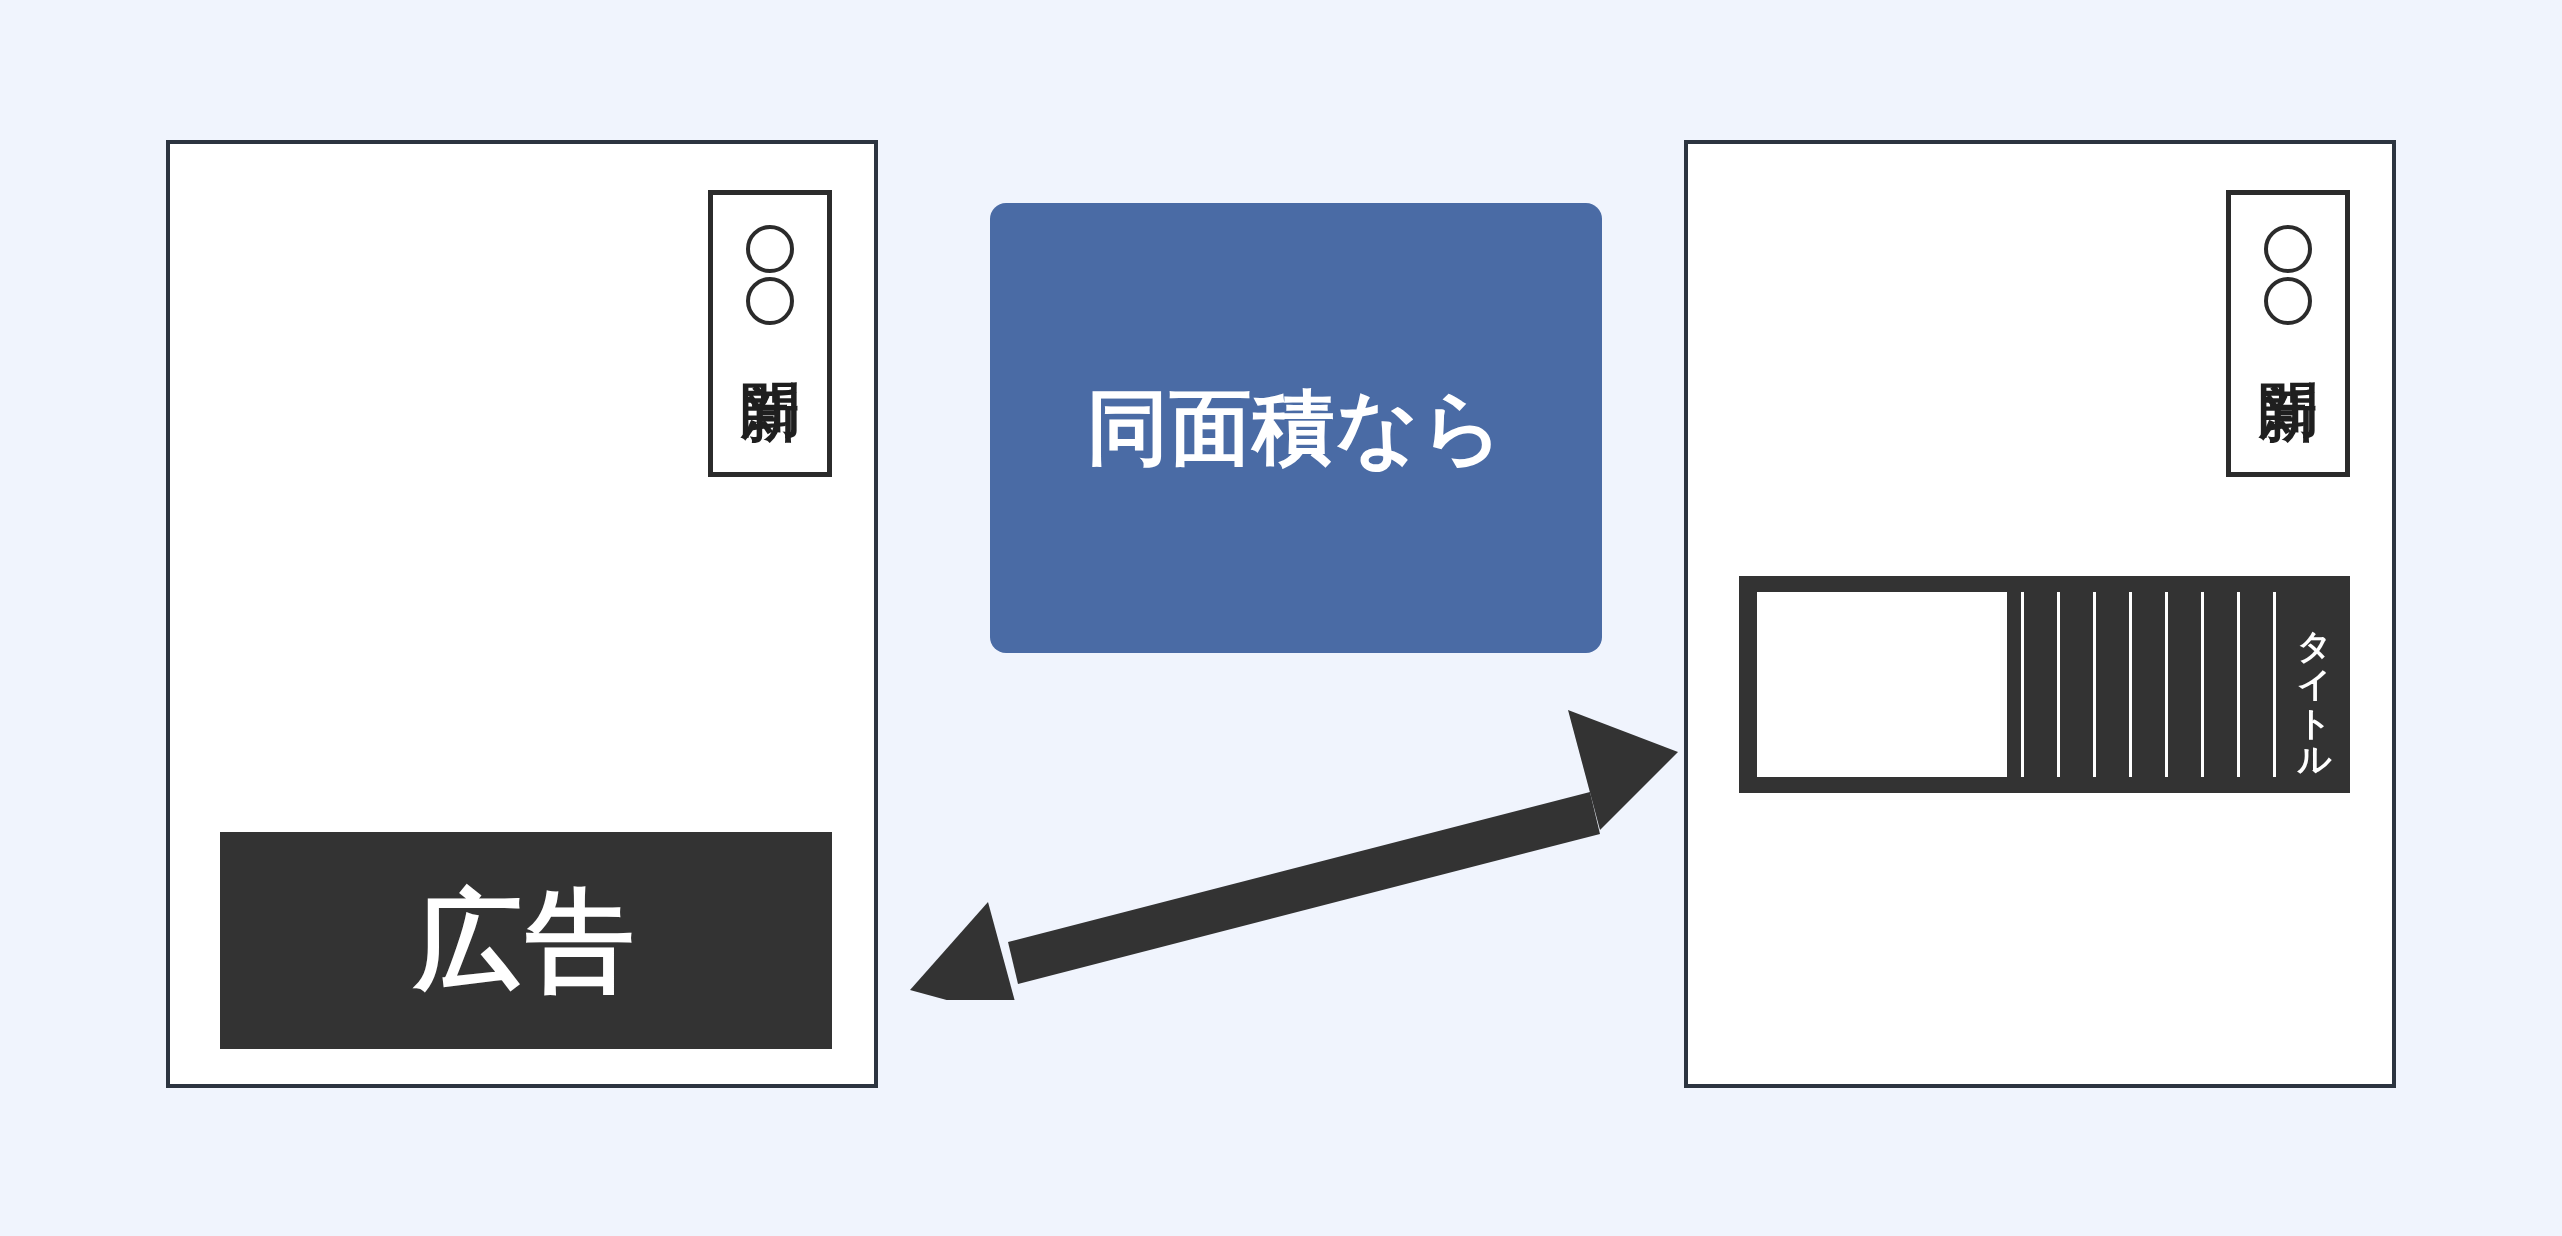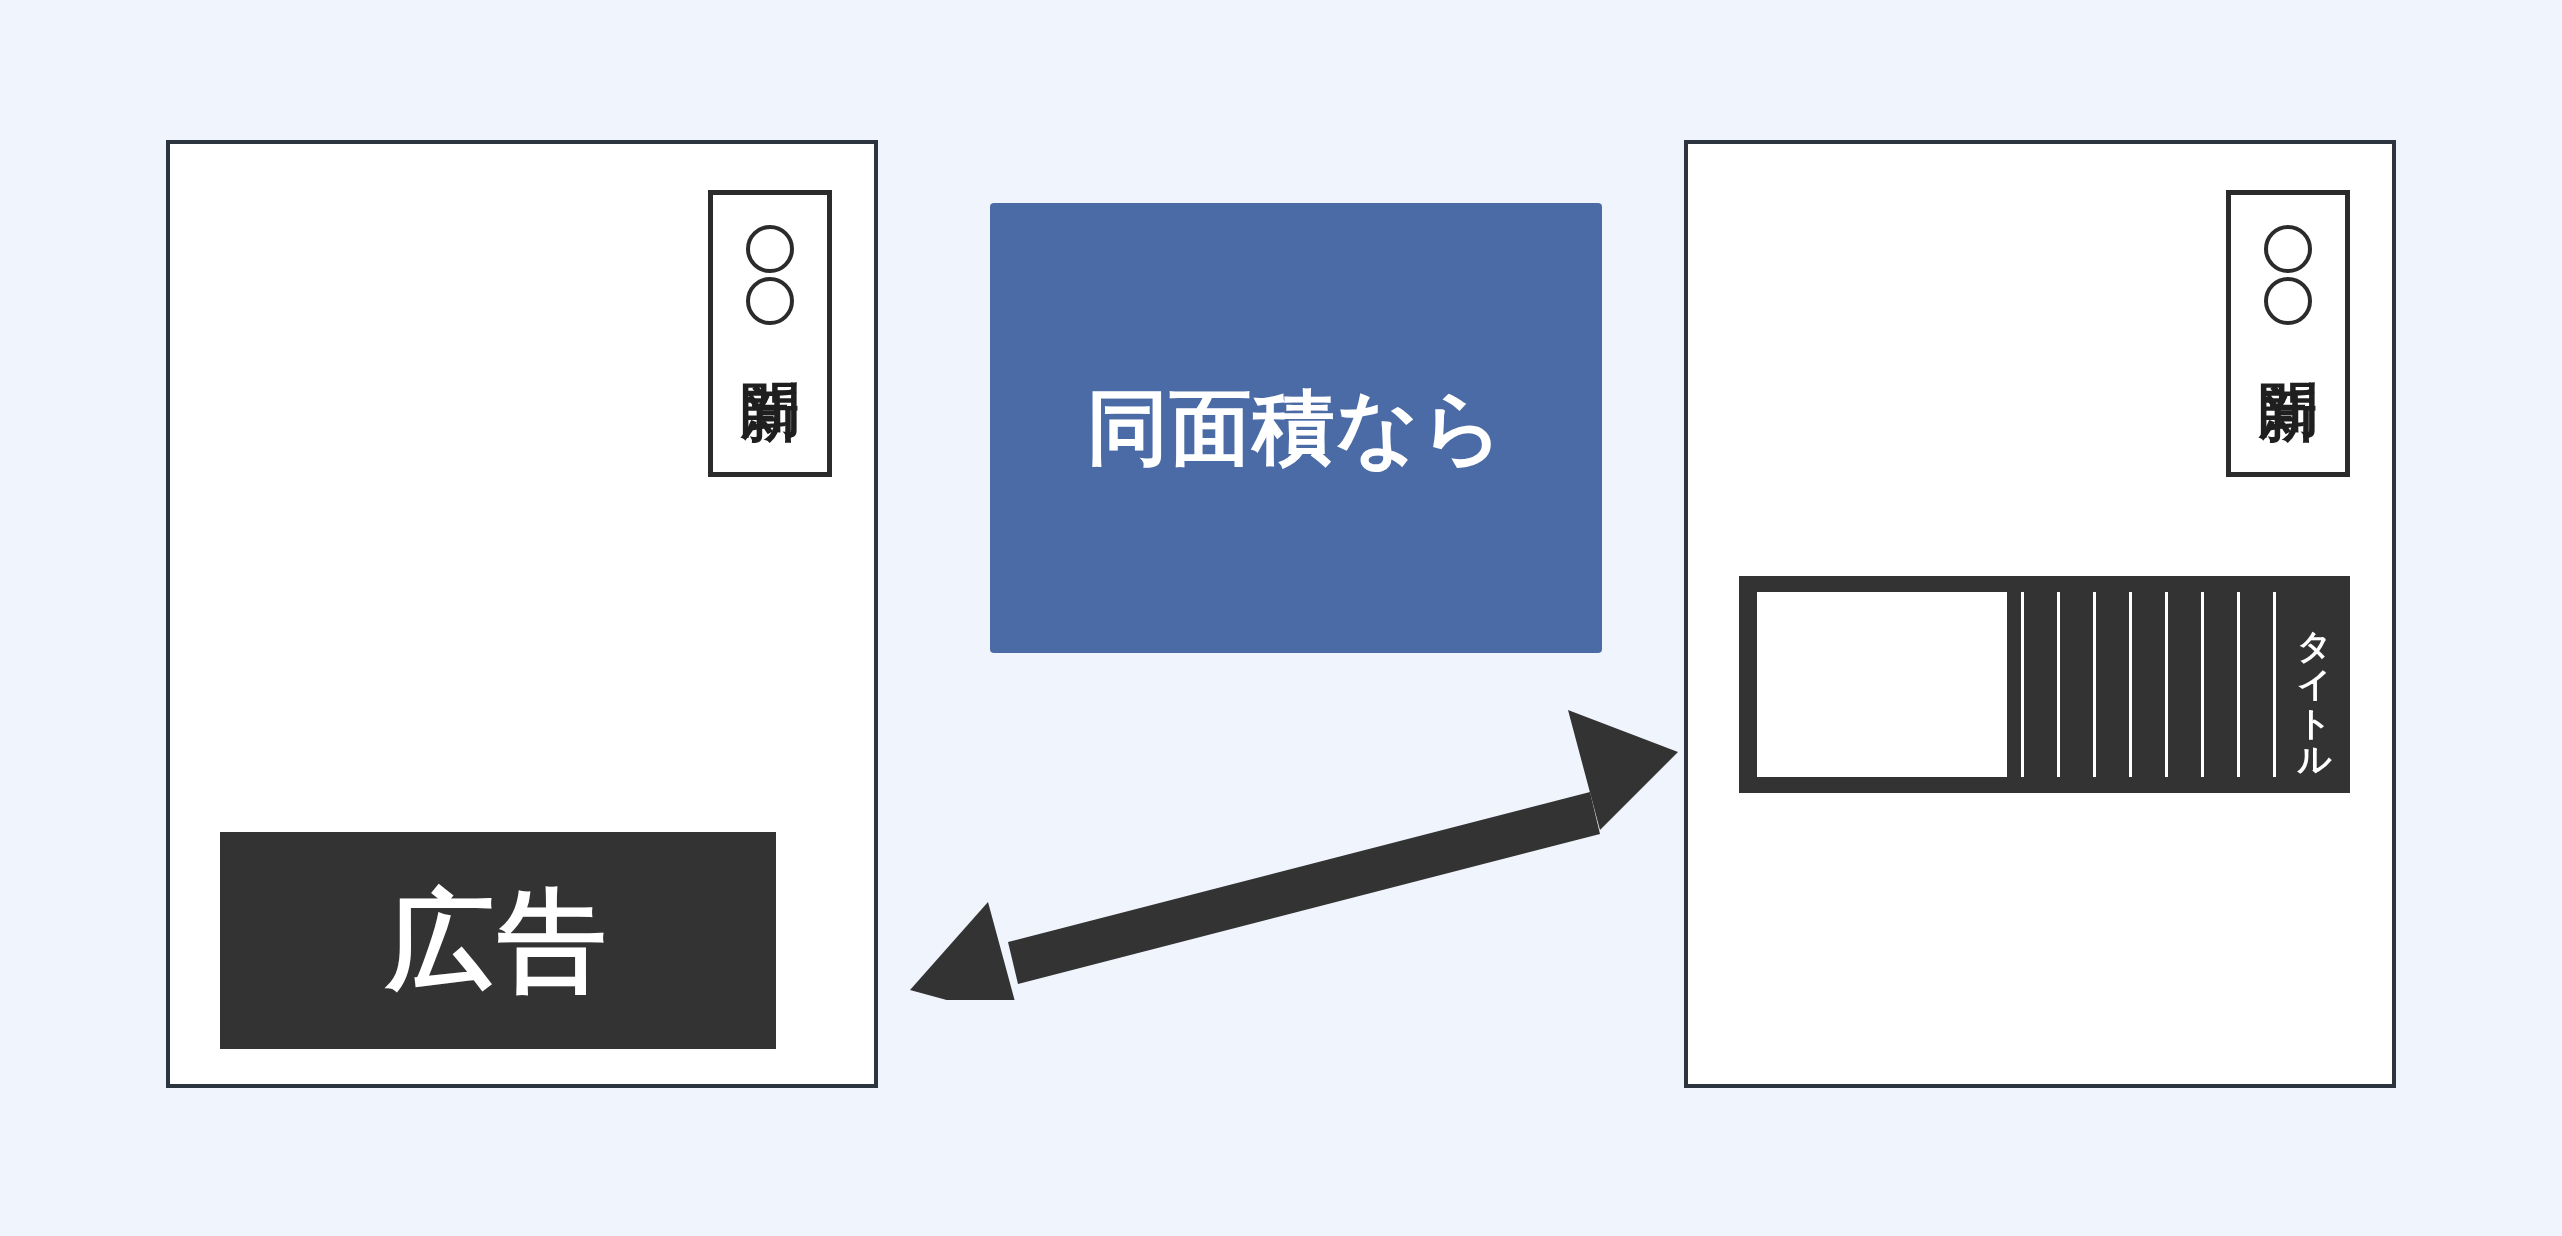--- a/index.html
+++ b/index.html
@@ -83,21 +83,21 @@
     text-orientation: upright;
     letter-spacing: 0px;
     font-family: "DejaVu Sans", "Liberation Sans", sans-serif;
   }
 
   
   #ad-block {
     position: absolute;
     left: 50px;
     top: 688px;
-    width: 556px;
+    width: 612px;
     height: 217px;
     background: #333333;
     display: flex;
     align-items: center;
     justify-content: center;
   }
   #ad-label {
     color: #ffffff;
     font-size: 108px;
     font-weight: 700;
@@ -155,21 +155,21 @@
   }
 
   
   #callout-badge {
     position: absolute;
     left: 990px;
     top: 203px;
     width: 612px;
     height: 450px;
     background: #4a6ba5;
-    border-radius: 4px;
+    border-radius: 16px;
     display: flex;
     flex-direction: column;
     align-items: center;
     justify-content: center;
     gap: 22px;
     box-sizing: border-box;
   }
   .callout-line {
     color: #ffffff;
     font-size: 82px;

